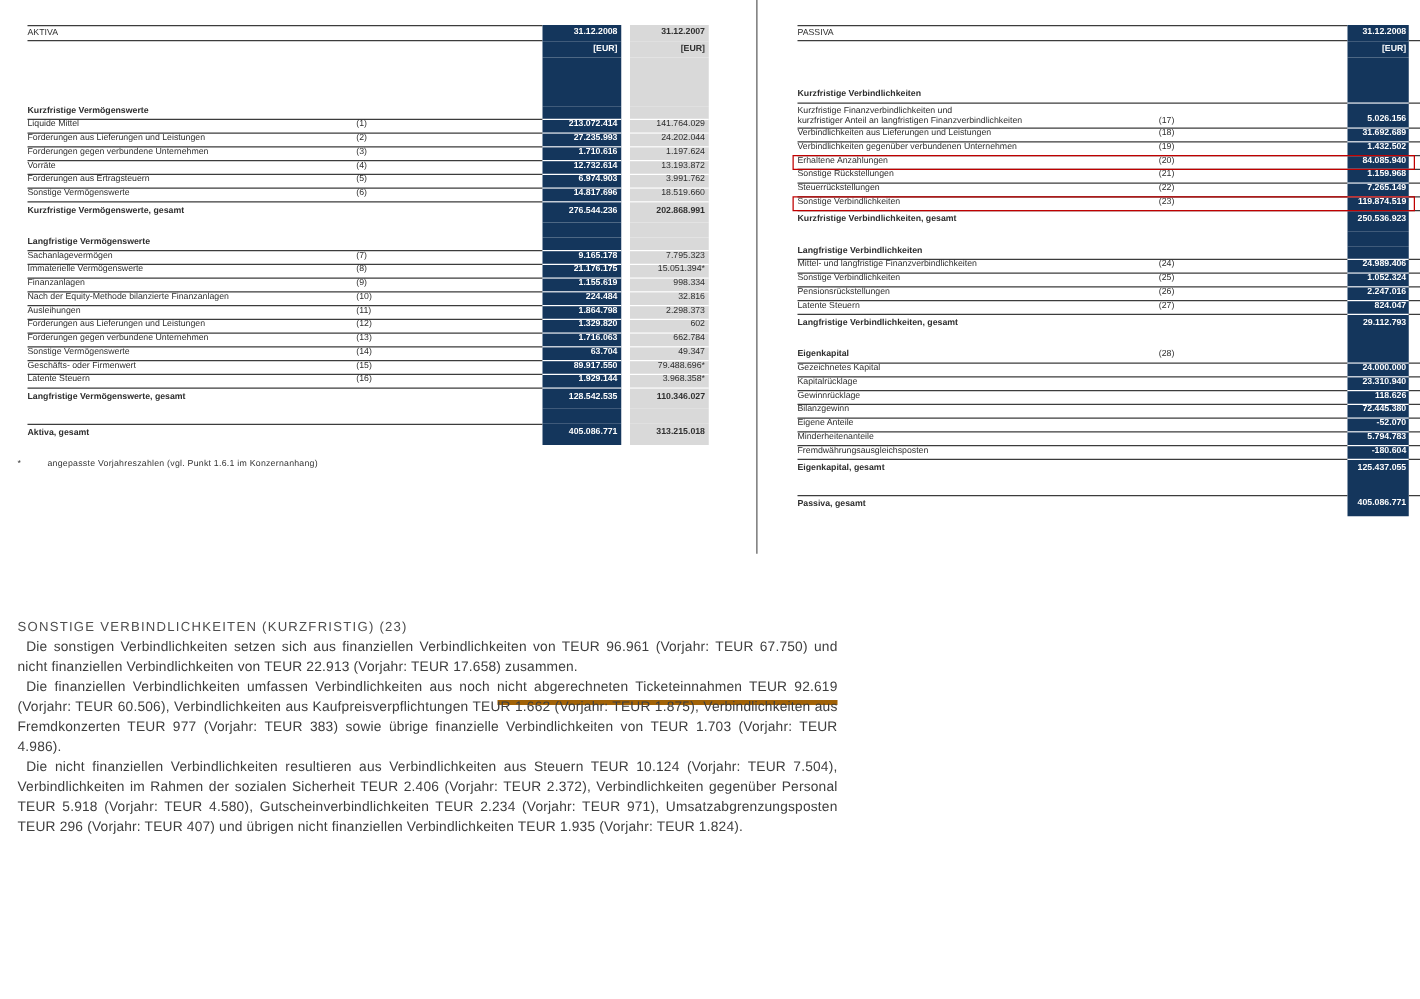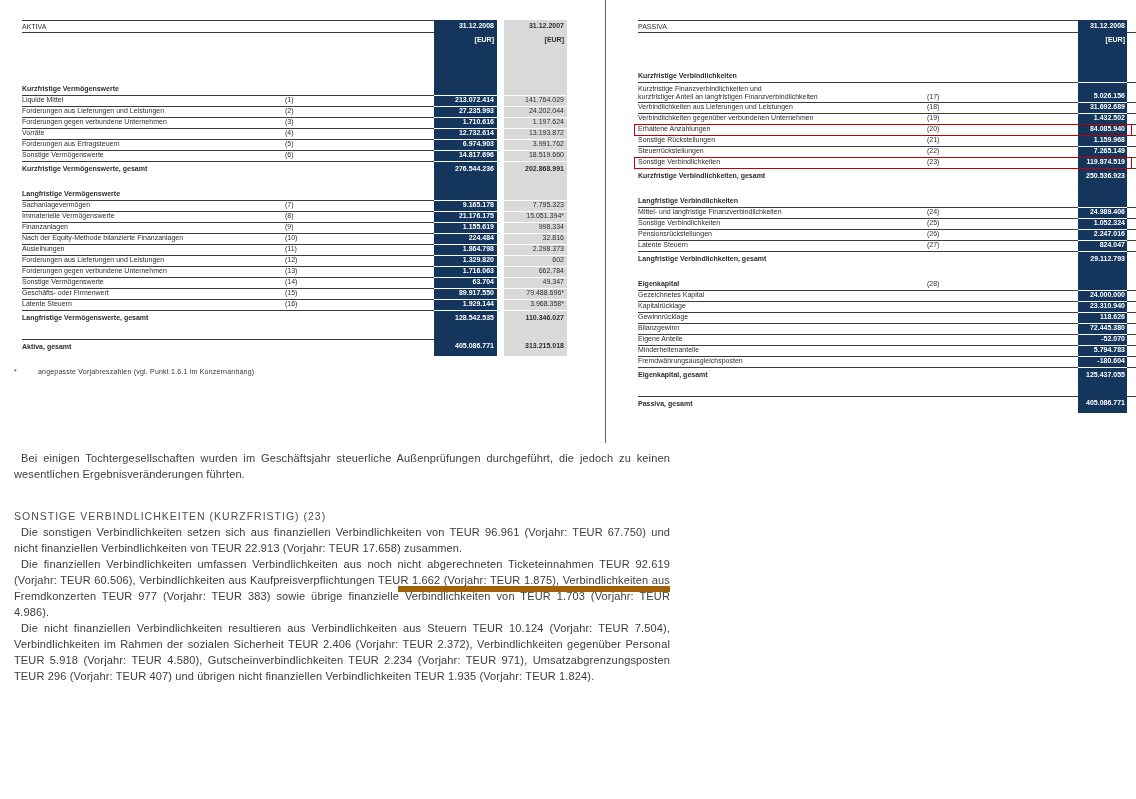--- a/index.html
+++ b/index.html
@@ -82,23 +82,23 @@
 
   
   .divider { position:absolute; left:605px; top:0; width:1px; height:443px; background:#5f5f5f; }
 
   
   .notes { position:absolute; left:14px; top:450px; width:656px;
            font-size:11px; line-height:16px; color:#3d3d3d; text-align:justify;
            letter-spacing:0.15px; }
   .notes p { margin:0; text-indent:7px; }
   .notes .para { margin-top:0; }
-  .notes .nheading { margin-top:26px; font-size:10.5px; color:#4e4e4e;
+  .notes .nheading { margin-top:44px; font-size:10.5px; color:#4e4e4e;
                      letter-spacing:1px; text-indent:0; text-align:left; }
-  .redline { border-bottom:6px solid #a16207; padding-bottom:16px; }
+  .redline { border-bottom:4px solid #a16207; padding-bottom:4px; }
 </style>
 </head>
 <body>
 
 <div class="page">
 
   <div class="btable t-aktiva">
       <div class="row row-head">
         <div class="lab">
           <div class="labtext">AKTIVA</div>
@@ -579,20 +579,19 @@
         <div class="v08 ">405.086.771</div>
         <div class="stub t"></div>
       </div>
     </div>
 
   <div class="footnote">
     <span class="fmark">*</span><span>angepasste Vorjahreszahlen (vgl. Punkt 1.6.1 im Konzernanhang)</span>
   </div>
 
   <div class="notes">
-    <p>Bei einigen Tochtergesellschaften wurden im Geschäftsjahr steuerliche Außenprüfungen durchgeführt, die jedoch zu keinen wesentlichen Ergebnisveränderungen führten.</p>
     <p class="nheading">SONSTIGE VERBINDLICHKEITEN (KURZFRISTIG) (23)</p>
     <p class="para">Die sonstigen Verbindlichkeiten setzen sich aus finanziellen Verbindlichkeiten von TEUR 96.961 (Vor­jahr: TEUR 67.750) und nicht finanziellen Verbindlichkeiten von TEUR 22.913 (Vorjahr: TEUR 17.658) zusammen.</p>
     <p class="para"><span>Die finanziellen Verbindlichkeiten umfassen Verbindlichkeiten aus noch </span><span class="redline">nicht abgerechneten Ticketein­nahmen TEUR 92.619</span><span> (Vorjahr: TEUR 60.506), Verbindlichkeiten aus Kaufpreisverpflichtungen TEUR 1.662 (Vorjahr: TEUR 1.875), Verbindlichkeiten aus Fremdkonzerten TEUR 977 (Vorjahr: TEUR 383) sowie übrige finanzielle Verbindlichkeiten von TEUR 1.703 (Vorjahr: TEUR 4.986).</span></p>
     <p class="para">Die nicht finanziellen Verbindlichkeiten resultieren aus Verbindlichkeiten aus Steuern TEUR 10.124 (Vorjahr: TEUR 7.504), Verbindlichkeiten im Rahmen der sozialen Sicherheit TEUR 2.406 (Vorjahr: TEUR 2.372), Verbindlichkeiten gegenüber Personal TEUR 5.918 (Vorjahr: TEUR 4.580), Gutscheinver­bindlichkeiten TEUR 2.234 (Vorjahr: TEUR 971), Umsatzabgrenzungsposten TEUR 296 (Vorjahr: TEUR 407) und übrigen nicht finanziellen Verbindlichkeiten TEUR 1.935 (Vorjahr: TEUR 1.824).</p>
   </div>
 
 </div>
 
 </body></html>

